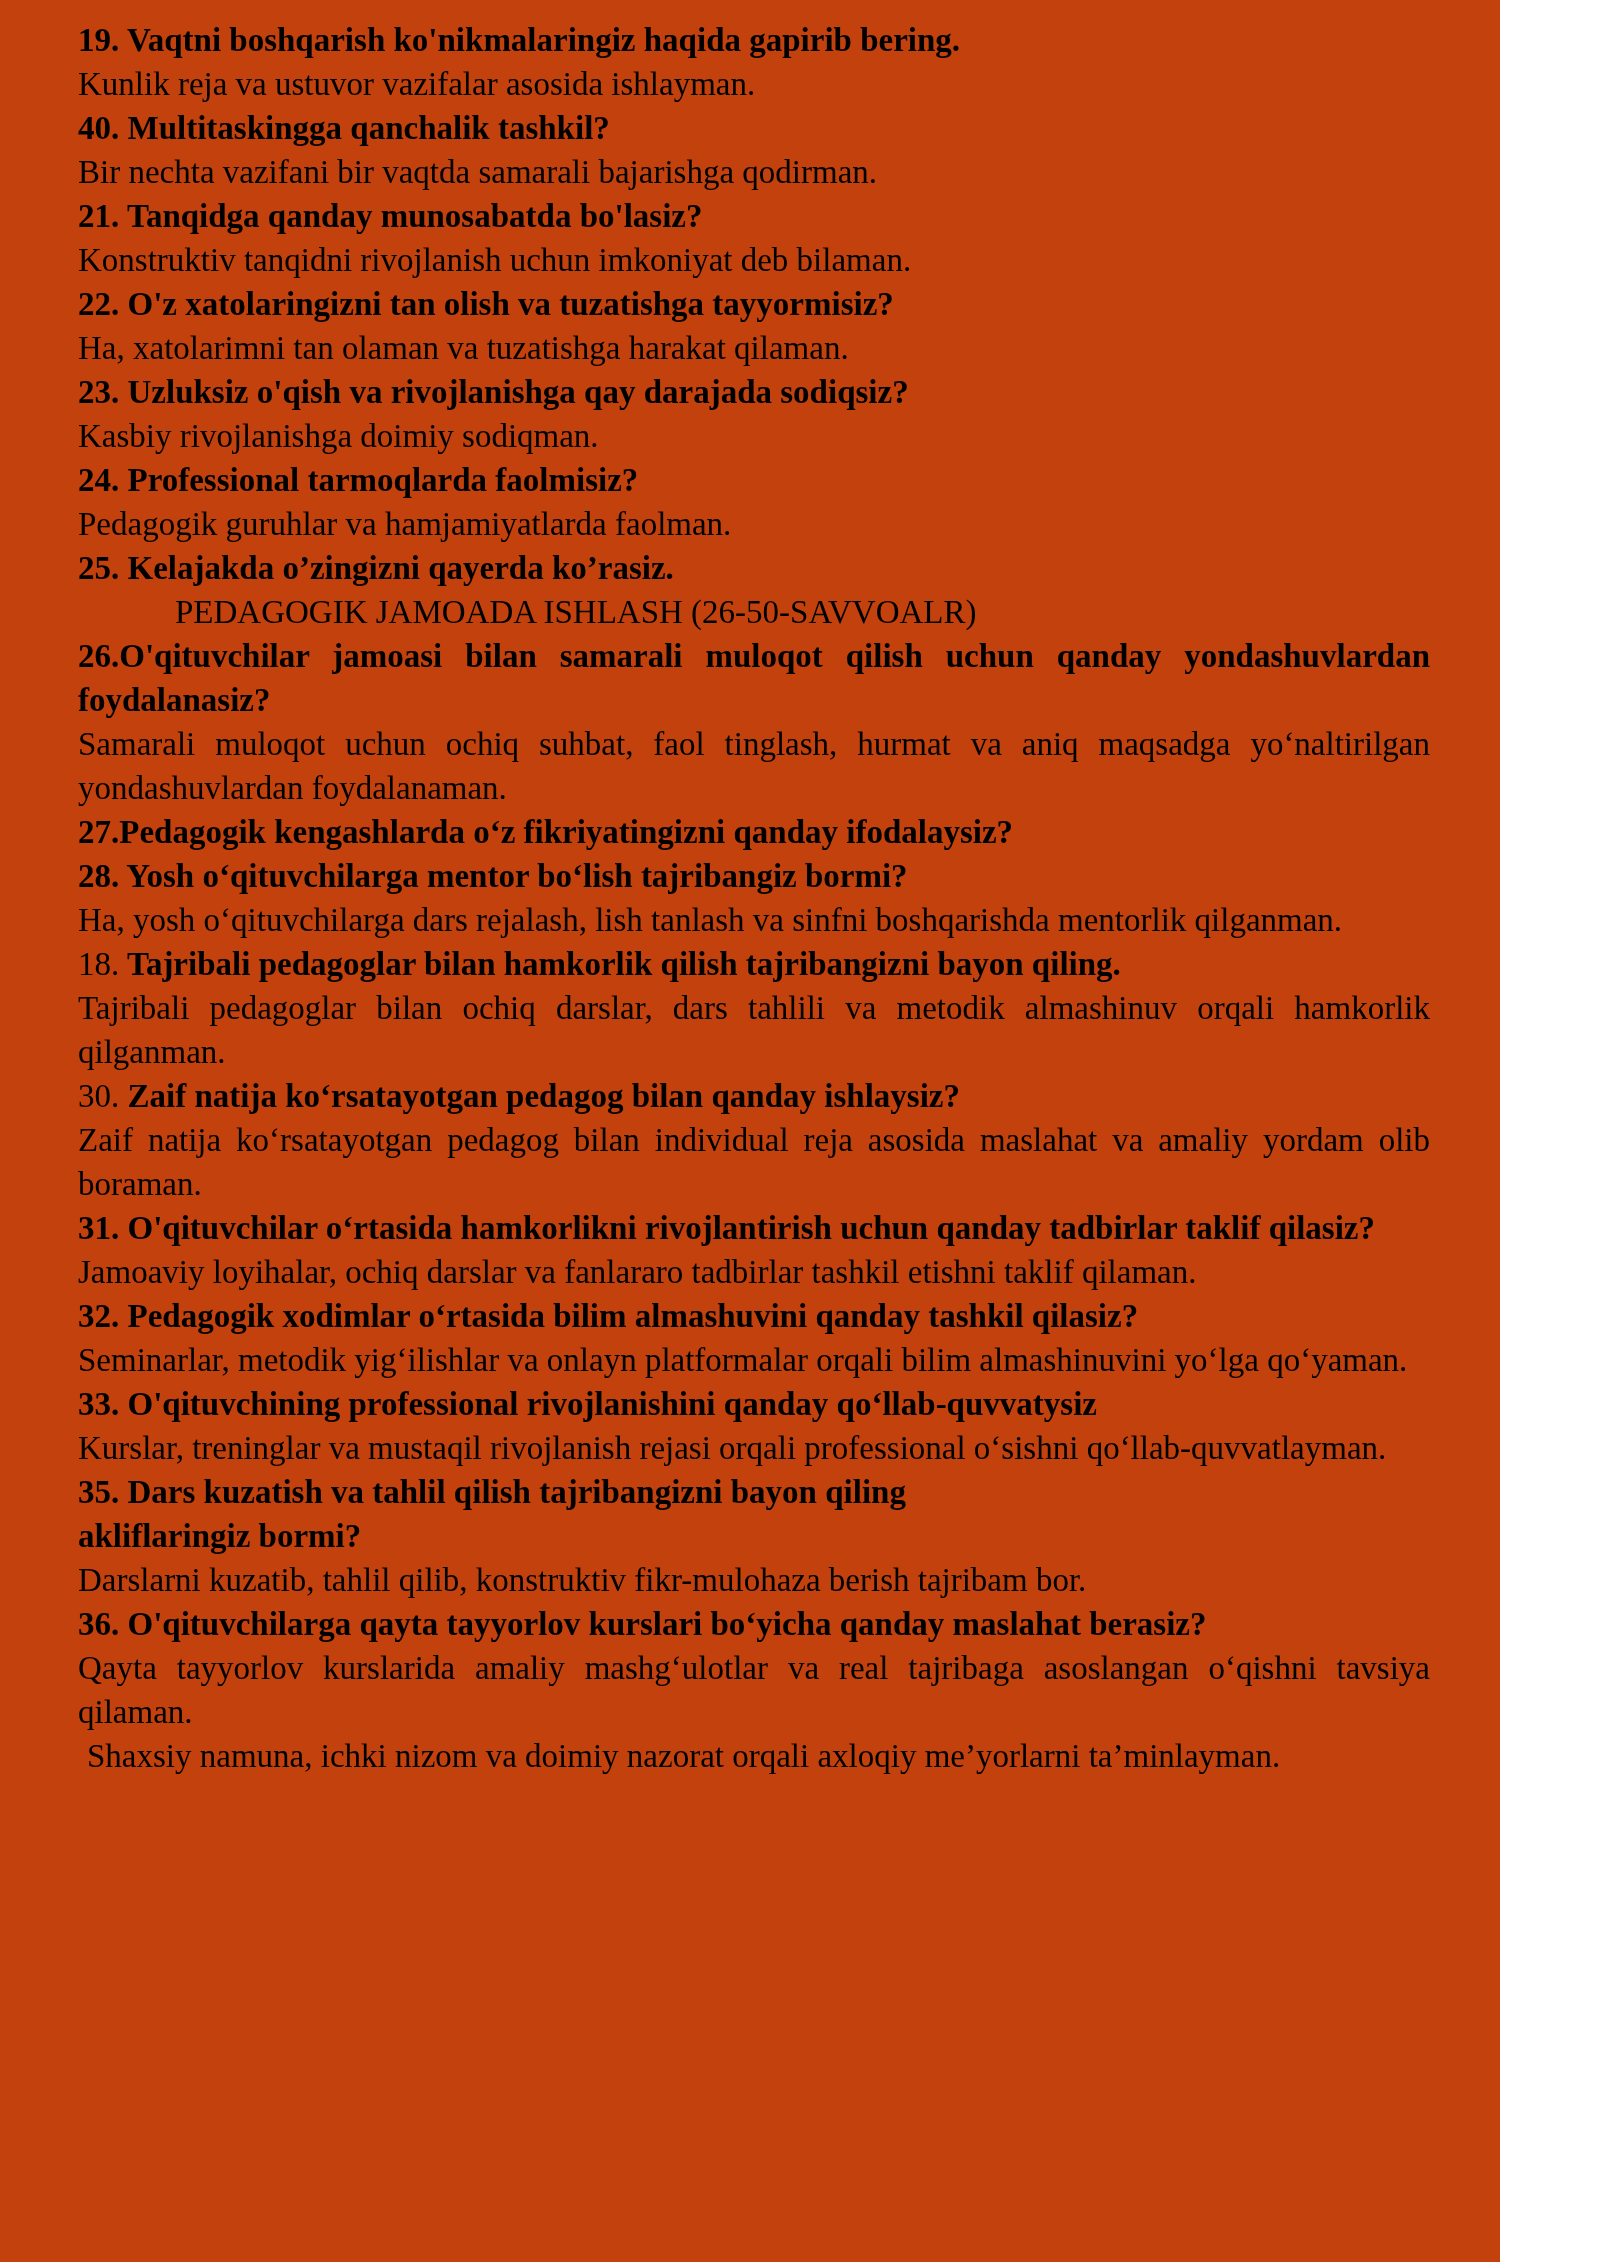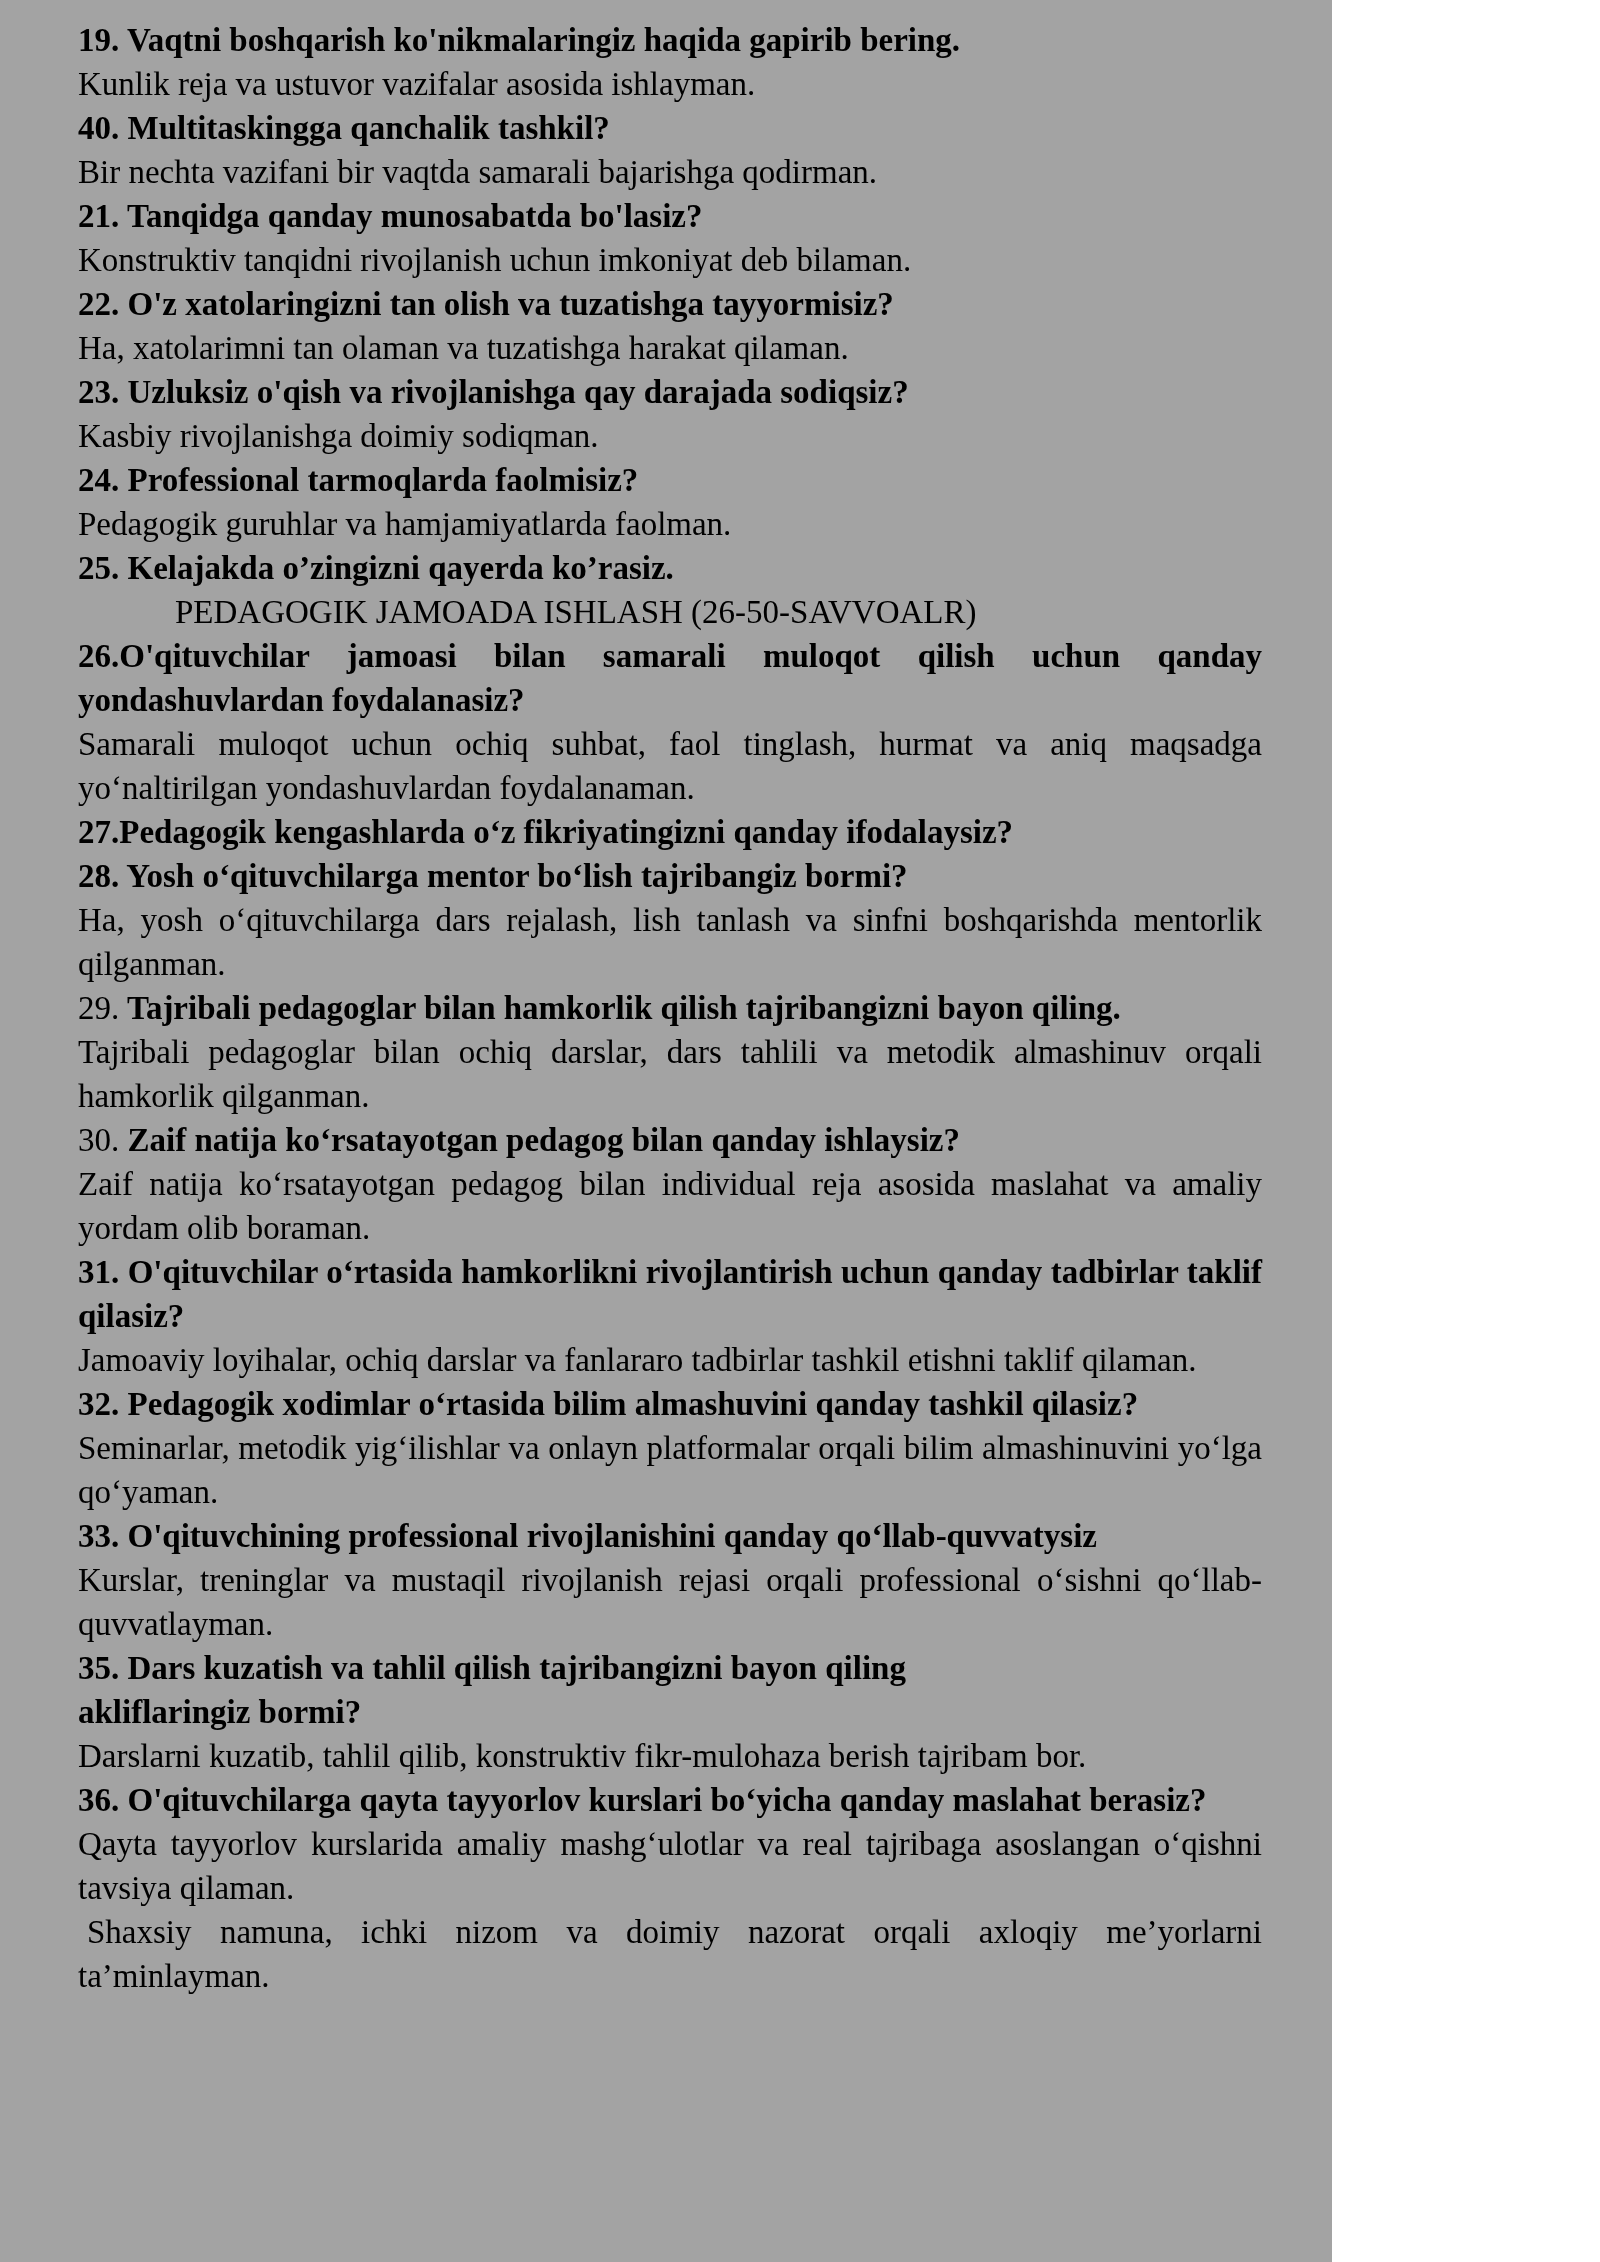--- a/index.html
+++ b/index.html
@@ -1,24 +1,24 @@
 <!DOCTYPE html>
 <html><head>
 <meta charset="utf-8">
 <style>
   html, body {
     margin: 0;
     padding: 0;
     background: #ffffff;
   }
   .page {
-    width: 1332px;
+    width: 1500px;
     height: 2262px;
     box-sizing: border-box;
-    background: #a3a3a3;
+    background: #c2410c;
     color: #000000;
     padding: 18px 70px 16px 78px;
     font-family: "Liberation Serif", "DejaVu Serif", serif;
     font-size: 33px;
     line-height: 44px;
     overflow: hidden;
   }
   p {
     margin: 0;
     text-align: justify;
@@ -91,21 +91,21 @@
   <section class="qa">
     <p class="question"><span class="qnum">27.</span><span class="qbody">Pedagogik kengashlarda o‘z fikriyatingizni qanday ifodalaysiz?</span></p>
   </section>
 
   <section class="qa">
     <p class="question"><span class="qnum">28.</span><span class="qbody"> Yosh o‘qituvchilarga mentor bo‘lish tajribangiz bormi?</span></p>
     <p class="answer">Ha, yosh o‘qituvchilarga dars rejalash, lish tanlash va sinfni boshqarishda mentorlik qilganman.</p>
   </section>
 
   <section class="qa">
-    <p class="question"><span class="qnum regular">29.</span><span class="qbody"> Tajribali pedagoglar bilan hamkorlik qilish tajribangizni bayon qiling.</span></p>
+    <p class="question"><span class="qnum regular">18.</span><span class="qbody"> Tajribali pedagoglar bilan hamkorlik qilish tajribangizni bayon qiling.</span></p>
     <p class="answer">Tajribali pedagoglar bilan ochiq darslar, dars tahlili va metodik almashinuv orqali hamkorlik qilganman.</p>
   </section>
 
   <section class="qa">
     <p class="question"><span class="qnum regular">30.</span><span class="qbody"> Zaif natija ko‘rsatayotgan pedagog bilan qanday ishlaysiz?</span></p>
     <p class="answer">Zaif natija ko‘rsatayotgan pedagog bilan individual reja asosida maslahat va amaliy yordam olib boraman.</p>
   </section>
 
   <section class="qa">
     <p class="question"><span class="qnum">31.</span><span class="qbody"> O'qituvchilar o‘rtasida hamkorlikni rivojlantirish uchun qanday tadbirlar taklif qilasiz?</span></p>

